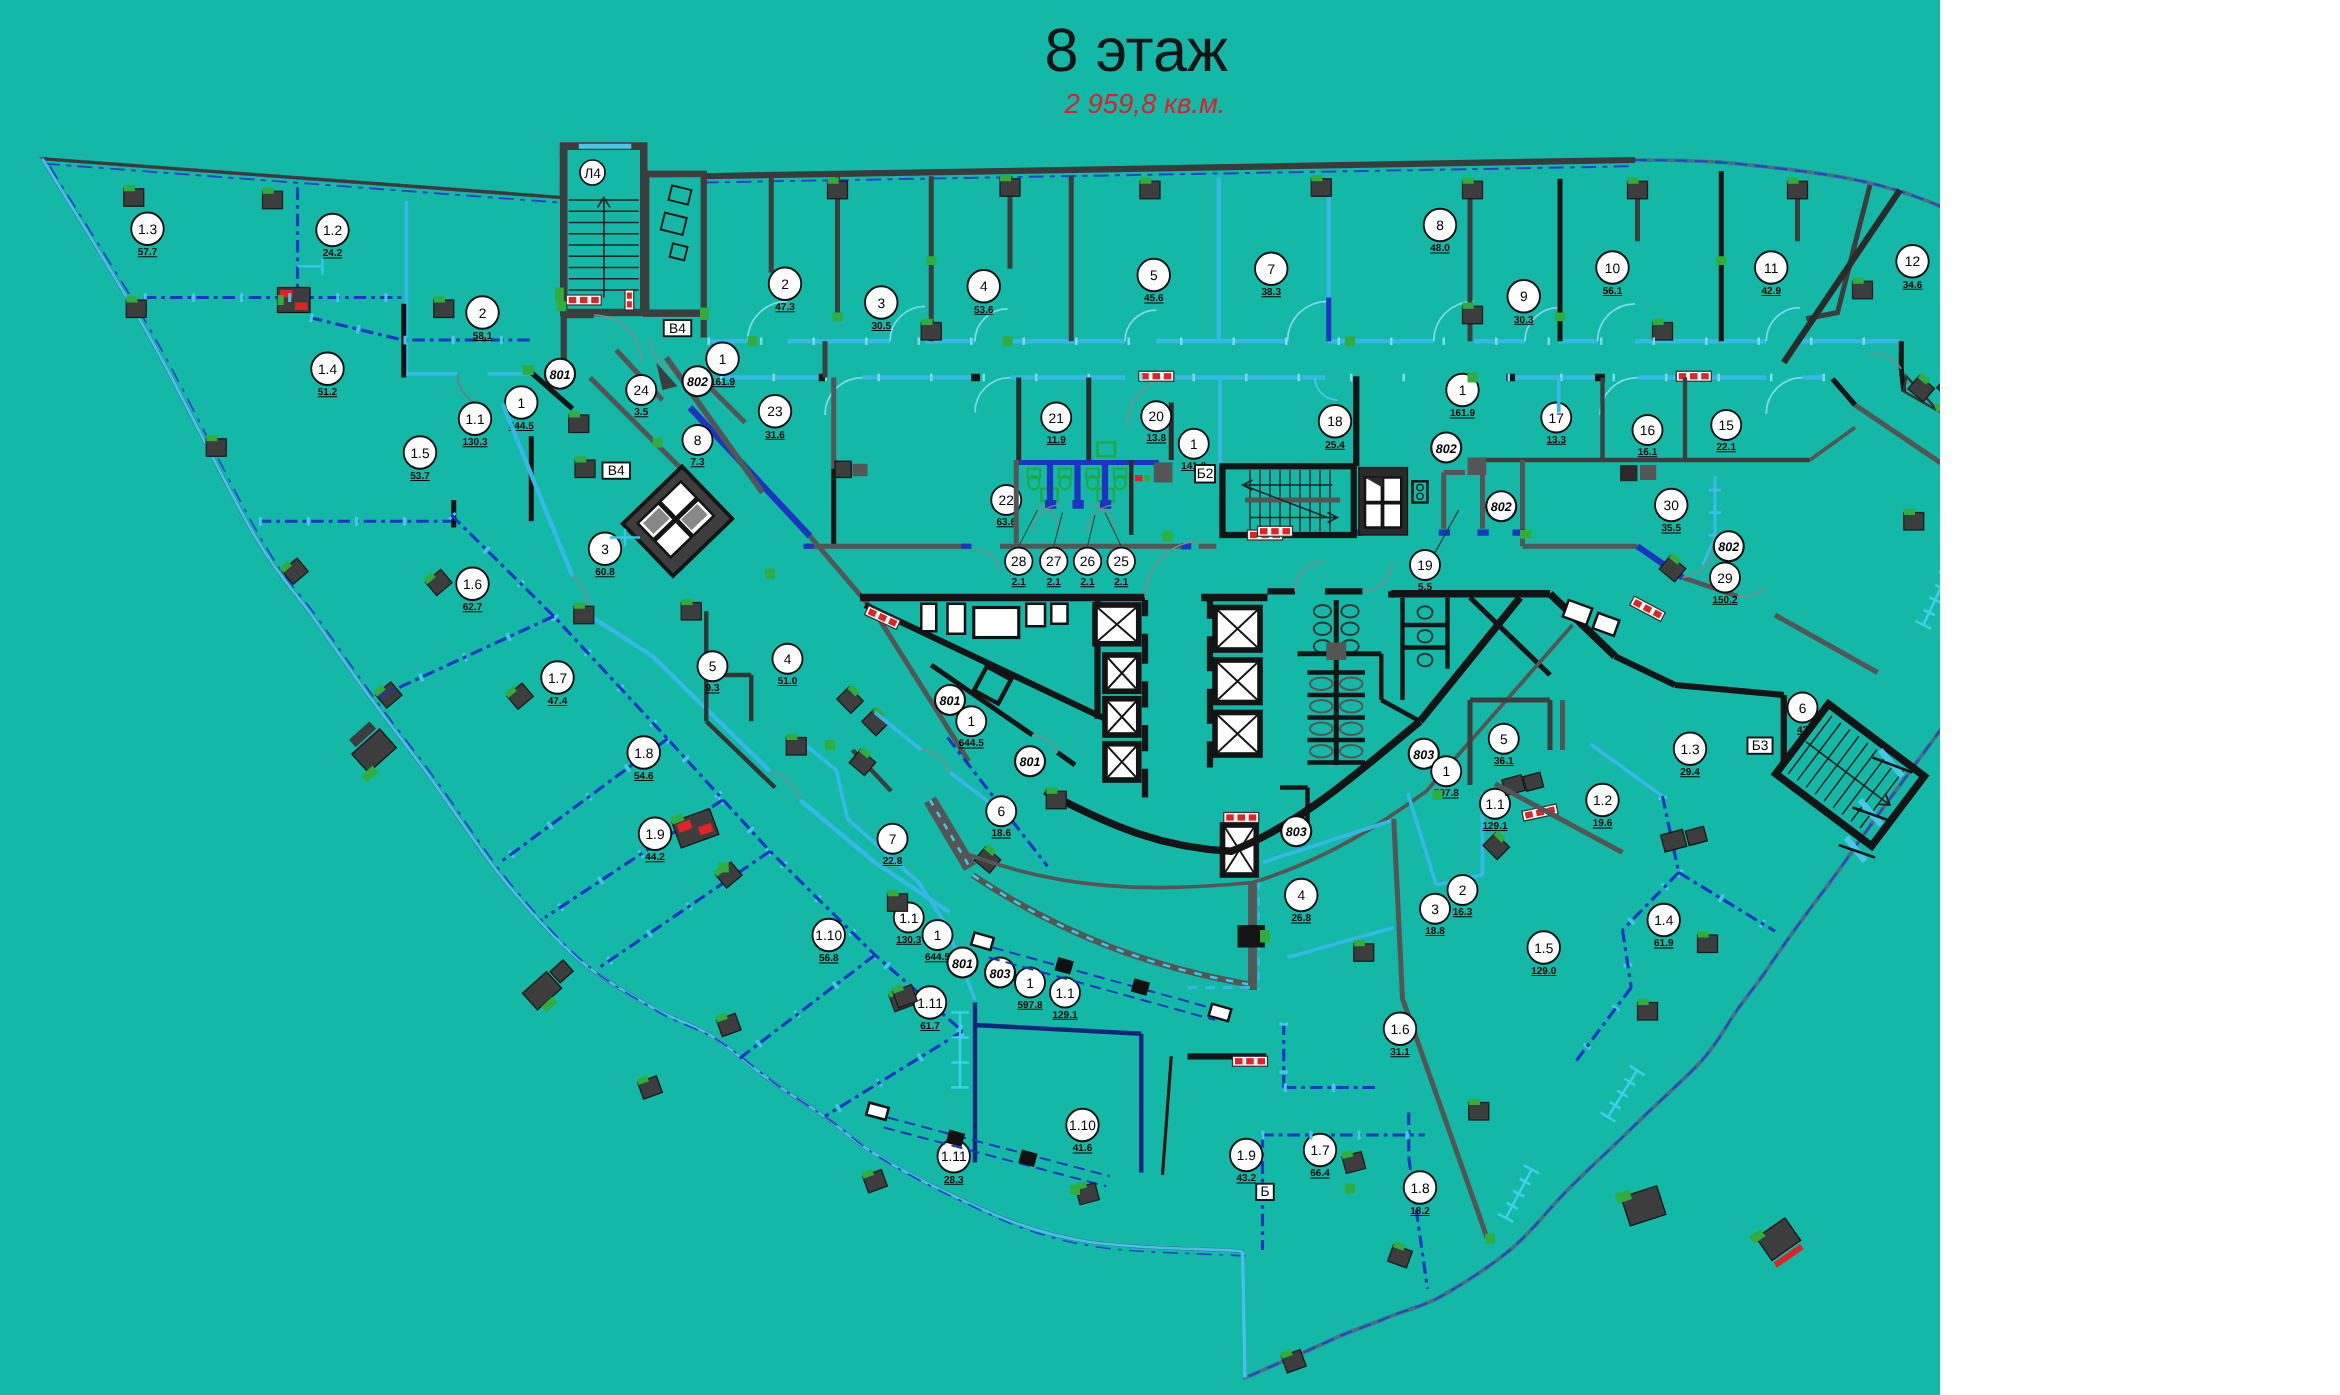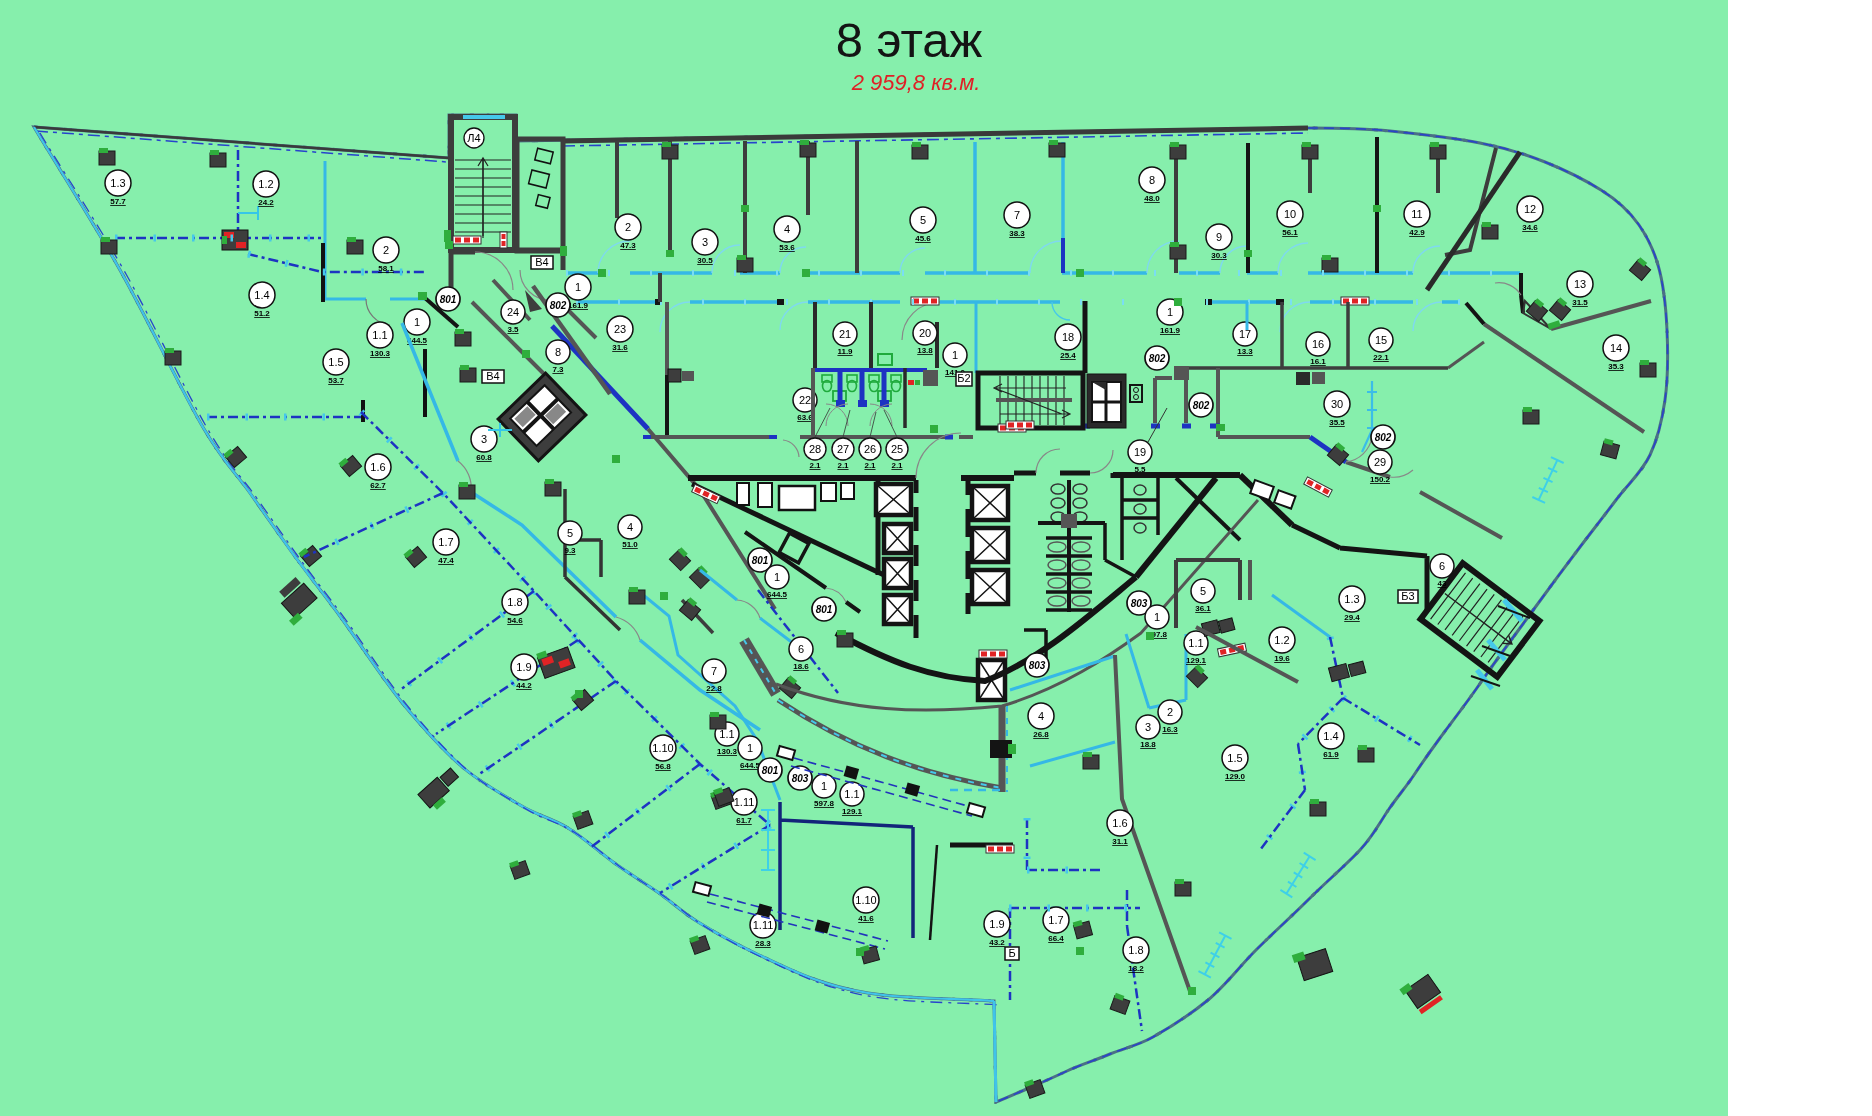--- a/index.html
+++ b/index.html
@@ -1,16 +1,16 @@
 <!DOCTYPE html>
 <html><head>
 <meta charset="utf-8">
 <style>
 html,body{margin:0;padding:0;background:#fff;}
-#page{position:relative;width:1728px;height:1116px;background:#86efac;overflow:hidden;}
+#page{position:relative;width:1552px;height:1116px;background:#14b8a6;overflow:hidden;}
 svg{position:absolute;top:0;left:0;}
 text{font-family:"Liberation Sans",sans-serif;}
 .num{font-size:11px;fill:#000;text-anchor:middle;}
 .area{font-size:8px;fill:#000;text-anchor:middle;text-decoration:underline;font-weight:bold;}
 .cor{font-size:10px;fill:#000;text-anchor:middle;font-style:italic;font-weight:bold;}
 </style>
 </head>
 <body>
 <div id="page">
 <svg width="1872" height="1116" viewBox="0 0 1872 1116">

